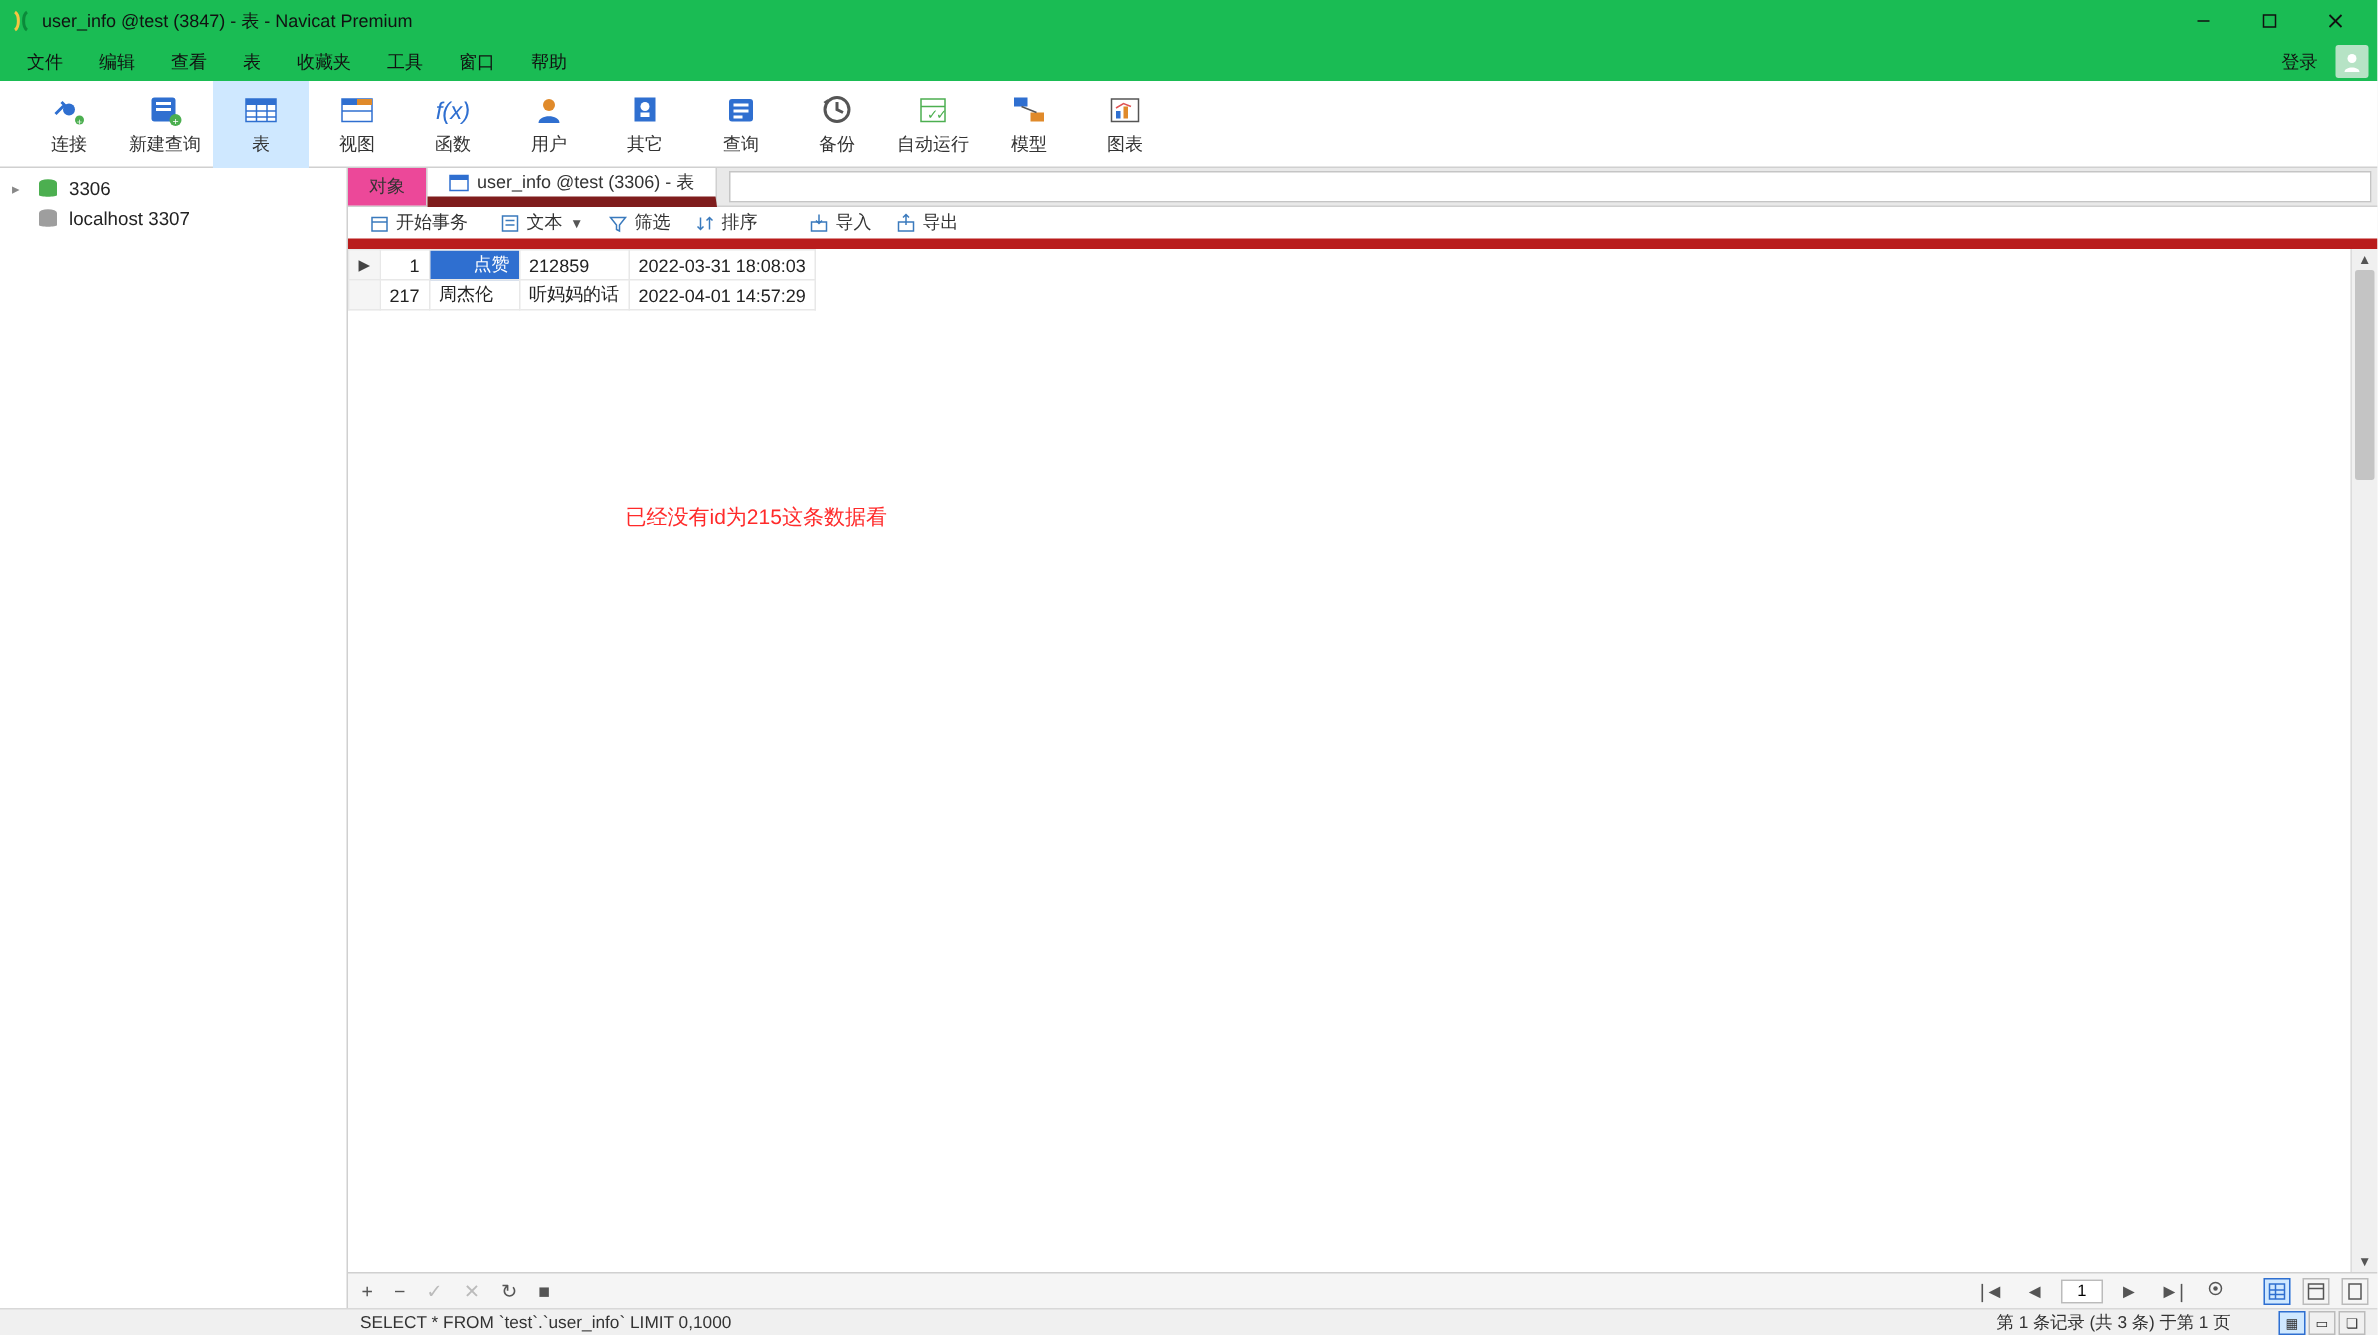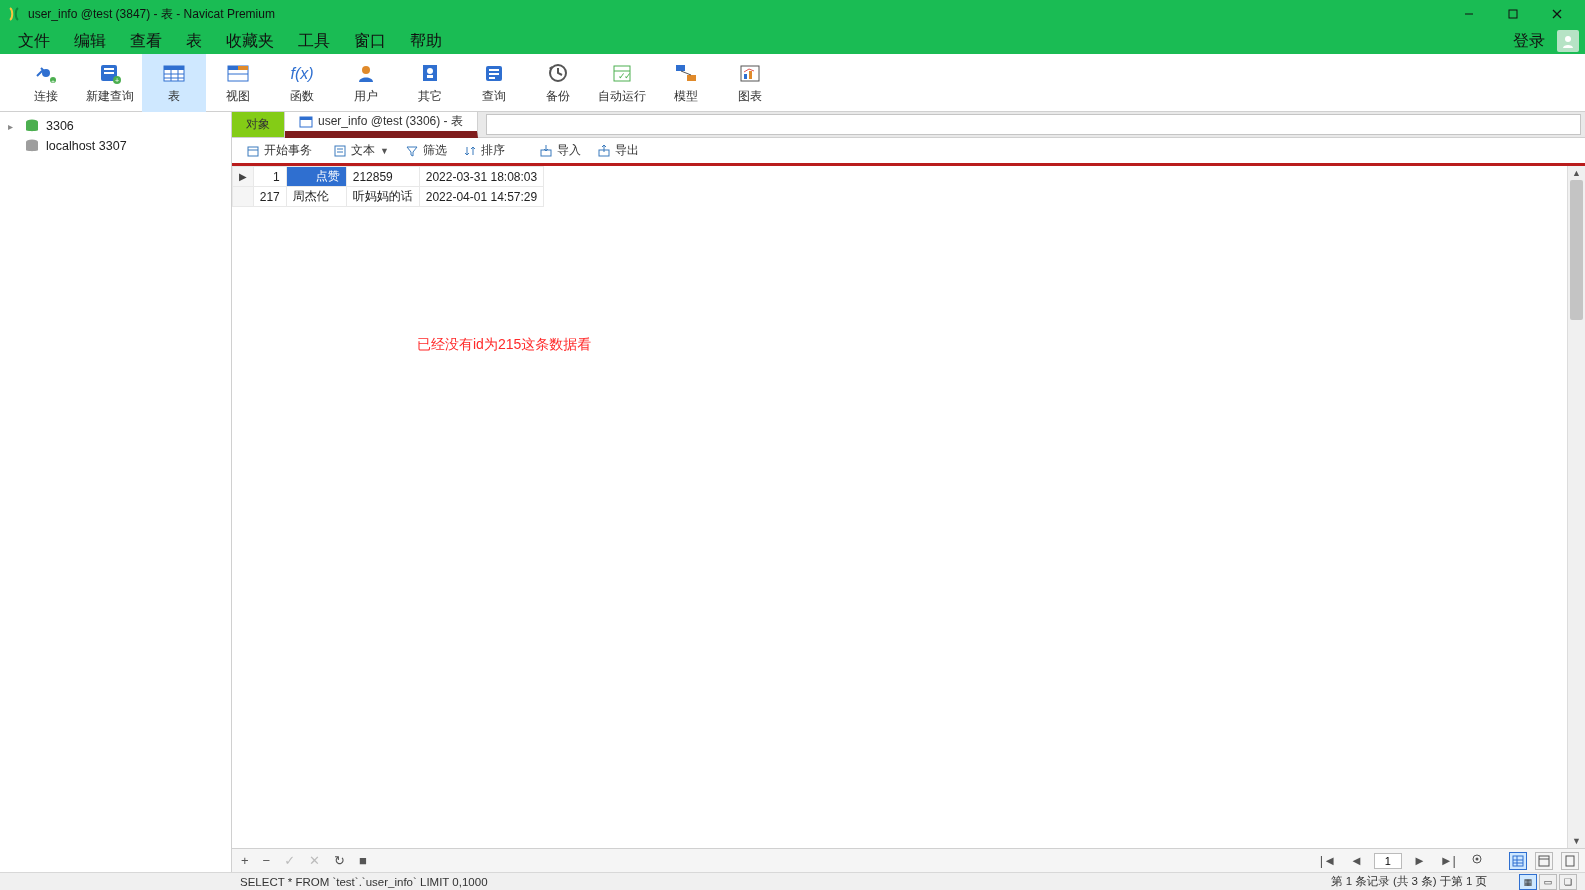--- a/index.html
+++ b/index.html
@@ -5,21 +5,21 @@
 * { margin:0; padding:0; box-sizing:border-box; font-family:"Microsoft YaHei","Segoe UI",sans-serif; }
 body { background:#f0f0f0; width:1585px; height:890px; overflow:hidden; position:relative; }
 
 
 .titlebar { height:28px; background:#1abc54; display:flex; align-items:center; padding:0 6px; color:#111; font-size:12px; }
 .titlebar .app-icon { width:16px; height:16px; margin-right:6px; }
 .titlebar .spacer { flex:1; }
 .titlebar .win-btn { width:44px; height:28px; display:flex; align-items:center; justify-content:center; cursor:pointer; }
 
 
-.menubar { height:26px; background:#1abc54; display:flex; align-items:center; padding:0 6px; font-size:16px; color:#111; }
+.menubar { height:26px; background:#1abc54; display:flex; align-items:center; padding:0 6px; font-size:12px; color:#111; }
 .menubar .menu-item { padding:3px 12px; cursor:pointer; }
 .menubar .spacer { flex:1; }
 .menubar .login { padding:3px 8px; cursor:pointer; }
 .menubar .avatar { width:22px; height:22px; background:#b6e3c5; border-radius:2px; margin-left:4px; display:flex; align-items:center; justify-content:center; }
 
 
 .ribbon { height:58px; background:#fff; border-bottom:1px solid #d0d0d0; display:flex; align-items:center; padding:0 14px; gap:0; }
 .ribbon .tool { width:64px; height:58px; display:flex; flex-direction:column; align-items:center; justify-content:center; gap:3px; font-size:12px; color:#333; cursor:pointer; }
 .ribbon .tool.active { background:#cfe8ff; }
 .ribbon .tool-icon { width:28px; height:24px; display:flex; align-items:center; justify-content:center; }
@@ -28,26 +28,26 @@
 .main { display:flex; height:calc(100% - 28px - 26px - 58px - 18px); background:#fff; }
 .sidebar { width:232px; border-right:1px solid #d0d0d0; padding:4px 0; background:#fff; }
 .sidebar .item { display:flex; align-items:center; gap:6px; padding:2px 8px; font-size:12.5px; color:#222; cursor:pointer; height:20px; }
 .sidebar .expander { width:10px; color:#888; font-size:10px; }
 .sidebar .db-icon { width:16px; height:16px; }
 
 .content { flex:1; display:flex; flex-direction:column; position:relative; }
 
 
 .tabstrip { height:26px; background:#e9e9e9; border-bottom:1px solid #d0d0d0; display:flex; align-items:stretch; }
-.tabstrip .tab { display:flex; align-items:center; padding:0 14px; font-size:12px; color:#333; border-right:1px solid #d0d0d0; cursor:pointer; background:#84cc16; gap:5px; }
+.tabstrip .tab { display:flex; align-items:center; padding:0 14px; font-size:12px; color:#333; border-right:1px solid #d0d0d0; cursor:pointer; background:#ec4899; gap:5px; }
 .tabstrip .tab.active { background:#fff; border-bottom:7px solid #7f1d1d; margin-bottom:-1px; }
 .tabstrip .filterbox { flex:1; margin:2px 4px 2px 8px; border:1px solid #c5c5c5; background:#fff; }
 
 
-.ed-toolbar { height:28px; background:#fff; border-bottom:3px solid #b91c1c; display:flex; align-items:center; padding:0 8px; gap:4px; font-size:12px; color:#333; }
+.ed-toolbar { height:28px; background:#fff; border-bottom:7px solid #b91c1c; display:flex; align-items:center; padding:0 8px; gap:4px; font-size:12px; color:#333; }
 .ed-toolbar .ed-btn { display:flex; align-items:center; gap:4px; padding:3px 6px; border-radius:2px; cursor:pointer; }
 .ed-toolbar .sep { width:1px; }
 .ed-toolbar .drop { color:#555; font-size:9px; padding-left:1px; }
 
 
 .data-wrap { position:relative; flex:1; overflow:hidden; }
 table.data { border-collapse:collapse; font-size:12px; color:#222; }
 table.data th { background:#f5f5f5; border:1px solid #dcdcdc; padding:2px 8px; font-weight:normal; text-align:left; height:20px; }
 table.data td { border:1px solid #e8e8e8; padding:1px 6px; height:20px; background:#fff; }
 table.data th.rowhead, table.data td.rowhead { width:18px; background:#f5f5f5; text-align:center; font-size:10px; color:#444; }

